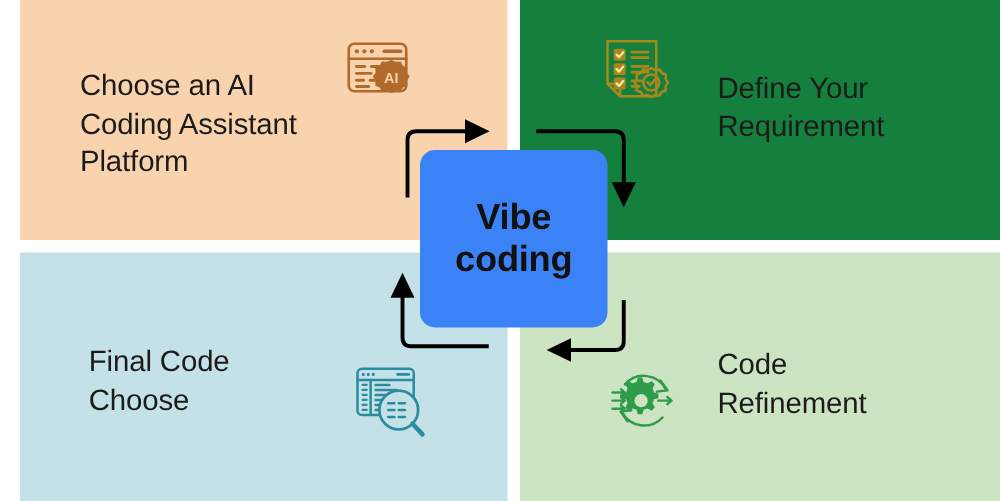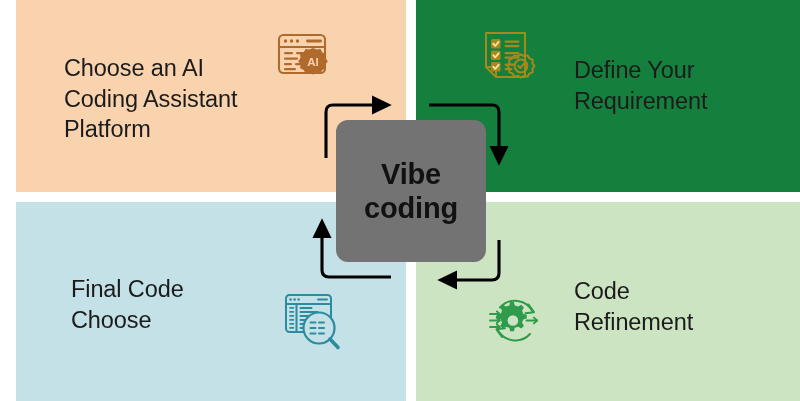--- a/index.html
+++ b/index.html
@@ -33,21 +33,21 @@
 
   .quad-icon{position:absolute;}
   #icon-tl{left:256px;top:27px;}
   #icon-tr{left:60px;top:27px;}
   #icon-bl{left:265px;top:87px;}
   #icon-br{left:68px;top:88px;}
 
   
   #center-card{
     position:absolute;left:320px;top:120px;width:150px;height:142px;
-    background:#737373;border-radius:12px;
+    background:#3b82f6;border-radius:12px;
     display:flex;align-items:center;justify-content:center;
     z-index:5;
   }
   #center-title{
     font-size:29px;line-height:1.18;font-weight:700;color:#111111;
     text-align:center;white-space:pre-line;letter-spacing:-0.2px;
   }
 
   #arrows{position:absolute;left:0;top:0;width:800px;height:401px;z-index:8;pointer-events:none;}
 </style>

